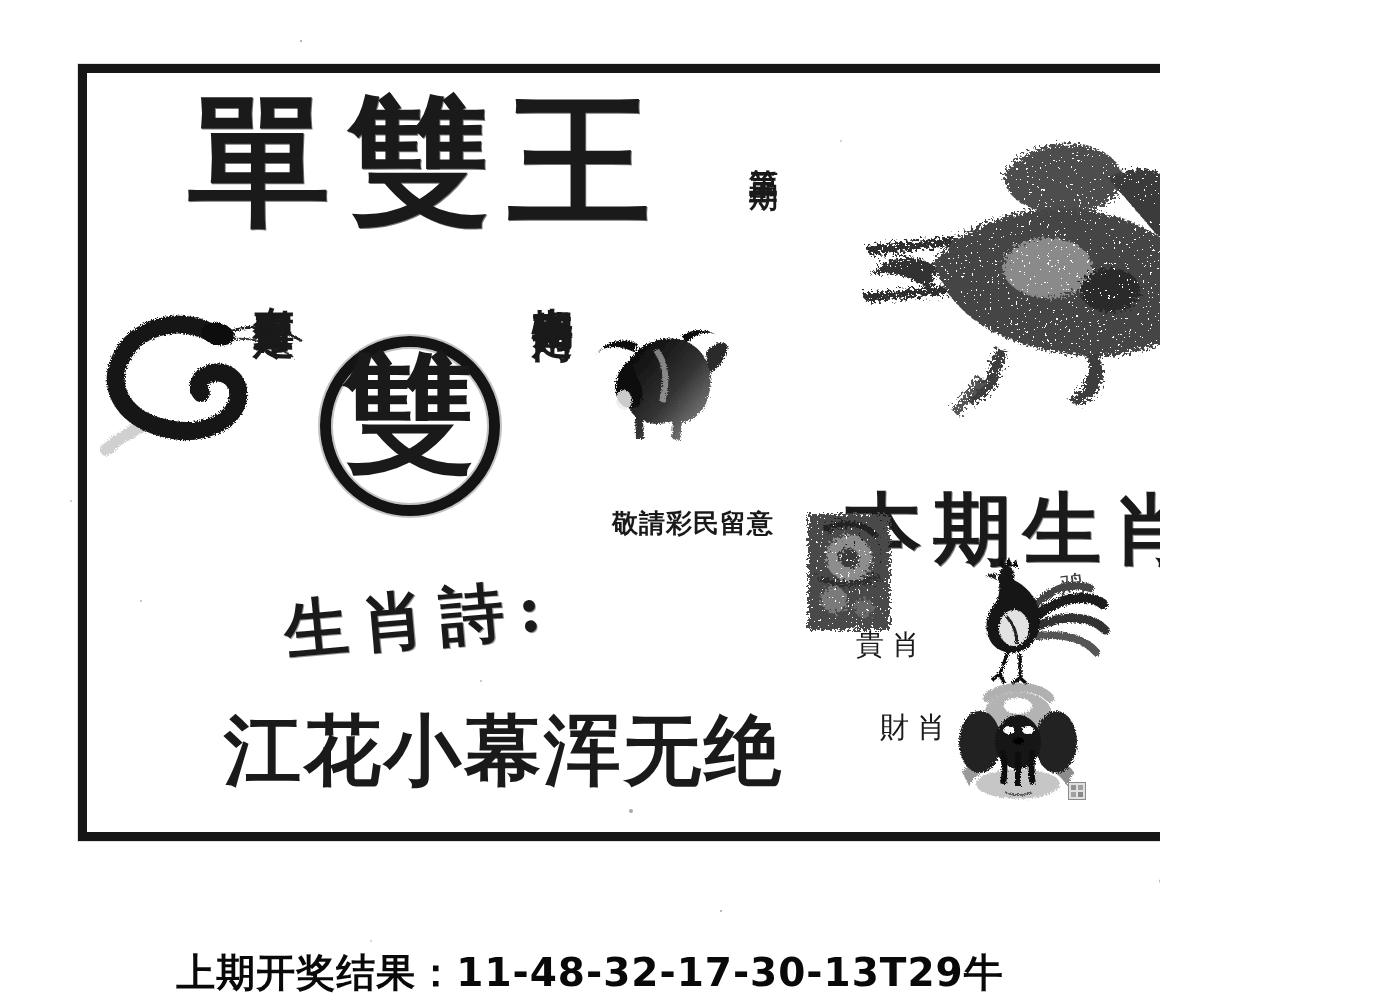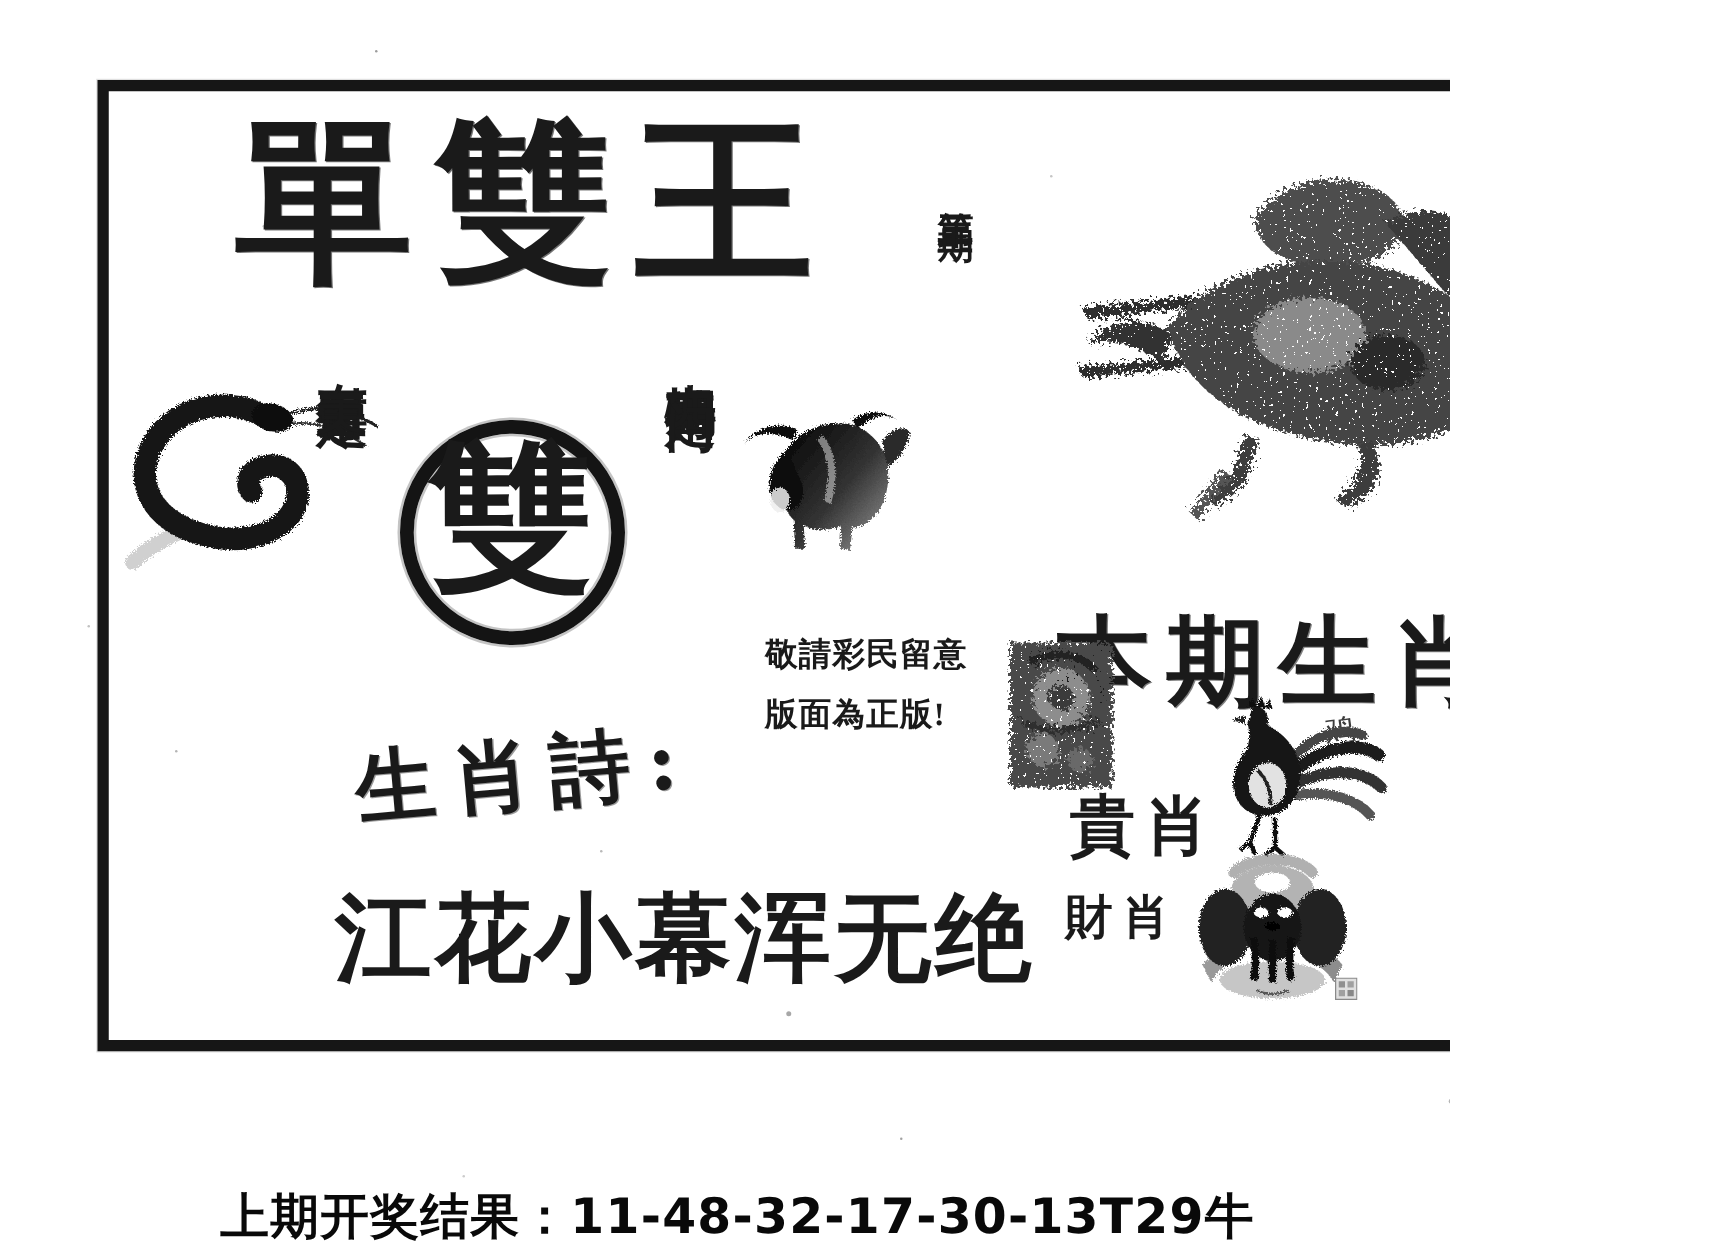--- a/index.html
+++ b/index.html
@@ -26,26 +26,26 @@
                line-height:170px;text-align:center;font-family:"Liberation Serif",serif;}
   
   .zlabel{left:284px;top:576px;font-size:64px;font-weight:900;letter-spacing:14px;
           transform:rotate(-5deg);font-family:"DejaVu Serif",serif;text-shadow:1px 1px 0 rgba(0,0,0,.4);white-space:nowrap;}
   
   .notice{left:612px;top:500px;width:200px;font-size:26px;line-height:48px;font-weight:600;
           letter-spacing:1px;white-space:nowrap;}
   
   .section{left:843px;top:478px;font-size:78px;font-weight:900;letter-spacing:12px;
            text-shadow:1px 1px 0 rgba(0,0,0,.5);white-space:nowrap;}
-  .noble{left:856px;top:626px;font-size:52px;font-weight:700;letter-spacing:8px;white-space:nowrap;}
-  .wealth{left:852px;top:708px;font-size:38px;font-weight:700;letter-spacing:8px;white-space:nowrap;}
+  .noble{left:856px;top:626px;font-size:28px;font-weight:400;letter-spacing:8px;white-space:nowrap;}
+  .wealth{left:880px;top:708px;font-size:29px;font-weight:400;letter-spacing:8px;white-space:nowrap;}
   .signature{left:1060px;top:568px;font-size:24px;color:#3c3c3c;transform:rotate(-8deg);}
   
   .poem{left:224px;top:700px;font-size:77px;font-weight:900;letter-spacing:3px;
-        font-family:"DejaVu Sans","Liberation Sans",sans-serif;white-space:nowrap;margin-left:44px;}
+        font-family:"DejaVu Sans","Liberation Sans",sans-serif;white-space:nowrap;}
   
   .result{left:0;top:946px;width:100%;text-align:center;font-size:39px;font-weight:700;
           font-family:"DejaVu Sans","Liberation Sans",sans-serif;letter-spacing:1px;color:#090909;margin-left:10px;}
   
   .edge-line{left:1383px;top:6px;width:4px;height:996px;
              background:linear-gradient(#111 0%,#000 30%,#555 42%,#1a1a1a 55%,#666 68%,#222 82%,#444 100%);
              opacity:.85;}
   
   .noise{left:300px;top:40px;width:2px;height:2px;background:rgba(60,60,60,.5);border-radius:50%;
      box-shadow:1010px -10px 0 1px rgba(50,50,50,.6), 420px 870px 0 rgba(70,70,70,.5),
@@ -141,21 +141,20 @@
         <path d="M150,233 L138,268 L115,288 L108,280 L128,262 L138,230 Z" fill="#3c3c3c"></path>
         <path d="M128,262 L100,298 L94,292 L120,258 Z" fill="#555"></path>
       </g>
     </svg>
   </div>
 
   <div class="abs zlabel">生肖詩:</div>
 
   <div class="abs notice">
     <div>敬請彩民留意</div>
-    <div>版面為正版!</div>
   </div>
 
   <div class="abs section">本期生肖</div>
 
   <div class="abs" style="left:806px;top:512px">
     <svg width="86" height="120" viewBox="0 0 86 120">
       <g filter="url(#grainy)">
         <rect x="2" y="2" width="82" height="116" fill="#4a4a4a"></rect>
         <circle cx="43" cy="46" r="23" fill="#8d8d8d"></circle>
         <circle cx="43" cy="46" r="10" fill="#3a3a3a"></circle>

